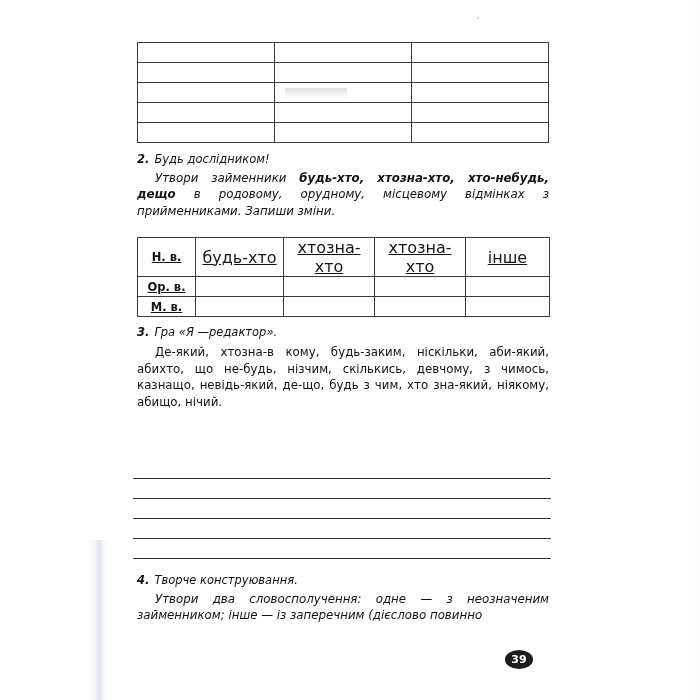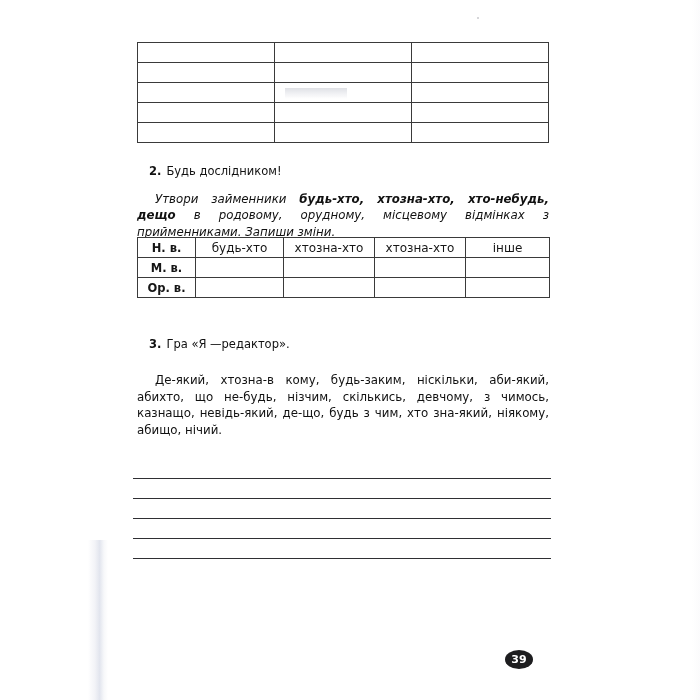--- a/index.html
+++ b/index.html
@@ -55,20 +55,21 @@
     top: 0;
     width: 412px;
     height: 700px;
   }
 
   
   table.wb-table {
     border-collapse: collapse;
     width: 412px;
     table-layout: fixed;
+    text-decoration: underline;
   }
   table.wb-table td {
     border: 1px solid #3a3a3a;
     height: 19px;
     padding: 0 6px;
     font-size: 11.5px;
     color: #161616;
     vertical-align: middle;
     background: #ffffff;
   }
@@ -105,36 +106,37 @@
   .table-cases td {
     height: 18px;
     text-align: center;
   }
   .table-cases td.case-label {
     font-weight: bold;
     font-size: 11.5px;
     text-align: center;
   }
   .table-cases td.pronoun {
-    font-size: 12px;
+    font-size: 16px;
     font-weight: normal;
   }
 
   
   .task {
     position: absolute;
     left: 0;
     width: 412px;
   }
   .task-heading {
     font-size: 11.5px;
     line-height: 15px;
     color: #111111;
-    margin: 12px;
+    margin: 0;
     white-space: nowrap;
+    font-style: italic;
   }
   .task-num {
     font-weight: bold;
     margin-right: 5px;
   }
   .task-instruction {
     font-size: 11.8px;
     line-height: 16.4px;
     font-style: italic;
     text-align: justify;
@@ -261,50 +263,56 @@
         </colgroup>
         <tbody>
           <tr>
             <td class="case-label">Н. в.</td>
             <td class="pronoun">будь-хто</td>
             <td class="pronoun">хтозна-хто</td>
             <td class="pronoun">хтозна-хто</td>
             <td class="pronoun">інше</td>
           </tr>
           <tr>
+            <td class="case-label">Ор. в.</td>
+            <td></td>
+            <td></td>
+            <td></td>
+            <td></td>
+          </tr>
+          <tr>
             <td class="case-label">М. в.</td>
-            <td></td>
-            <td></td>
-            <td></td>
-            <td></td>
-          </tr>
-          <tr>
-            <td class="case-label">Ор. в.</td>
             <td></td>
             <td></td>
             <td></td>
             <td></td>
           </tr>
         </tbody>
       </table>
     </div>
 
     <div class="task" style="top:325px;">
       <p class="task-heading">
         <span class="task-num">3.</span><span>Гра «Я —редактор».</span>
       </p>
-      <p class="word-list" style="margin-top:20px;">Де-який, хтозна-в кому, будь-заким, ніскільки, аби-який, абихто, що не-будь, нізчим, скількись, девчому, з чимось, казнащо, невідь-який, де-що, будь з чим, хто зна-який, ніякому, абищо, нічий.</p>
+      <p class="word-list" style="margin-top:4px;">Де-який, хтозна-в кому, будь-заким, ніскільки, аби-який, абихто, що не-будь, нізчим, скількись, девчому, з чимось, казнащо, невідь-який, де-що, будь з чим, хто зна-який, ніякому, абищо, нічий.</p>
     </div>
 
     <div class="rules">
       <div class="rule-line"></div>
       <div class="rule-line"></div>
       <div class="rule-line"></div>
       <div class="rule-line"></div>
       <div class="rule-line"></div>
     </div>
 
+    <div class="task" style="top:573px;">
+      <p class="task-heading">
+        <span class="task-num">4.</span><span>Творче конструювання.</span>
+      </p>
+      <p class="task-instruction">Утвори два словосполучення: одне — з неозначеним займенником; інше — із заперечним (дієслово повинно</p>
+    </div>
 
   </div>
 
   <div class="page-badge">39</div>
 
 </div>
 
 </body></html>

